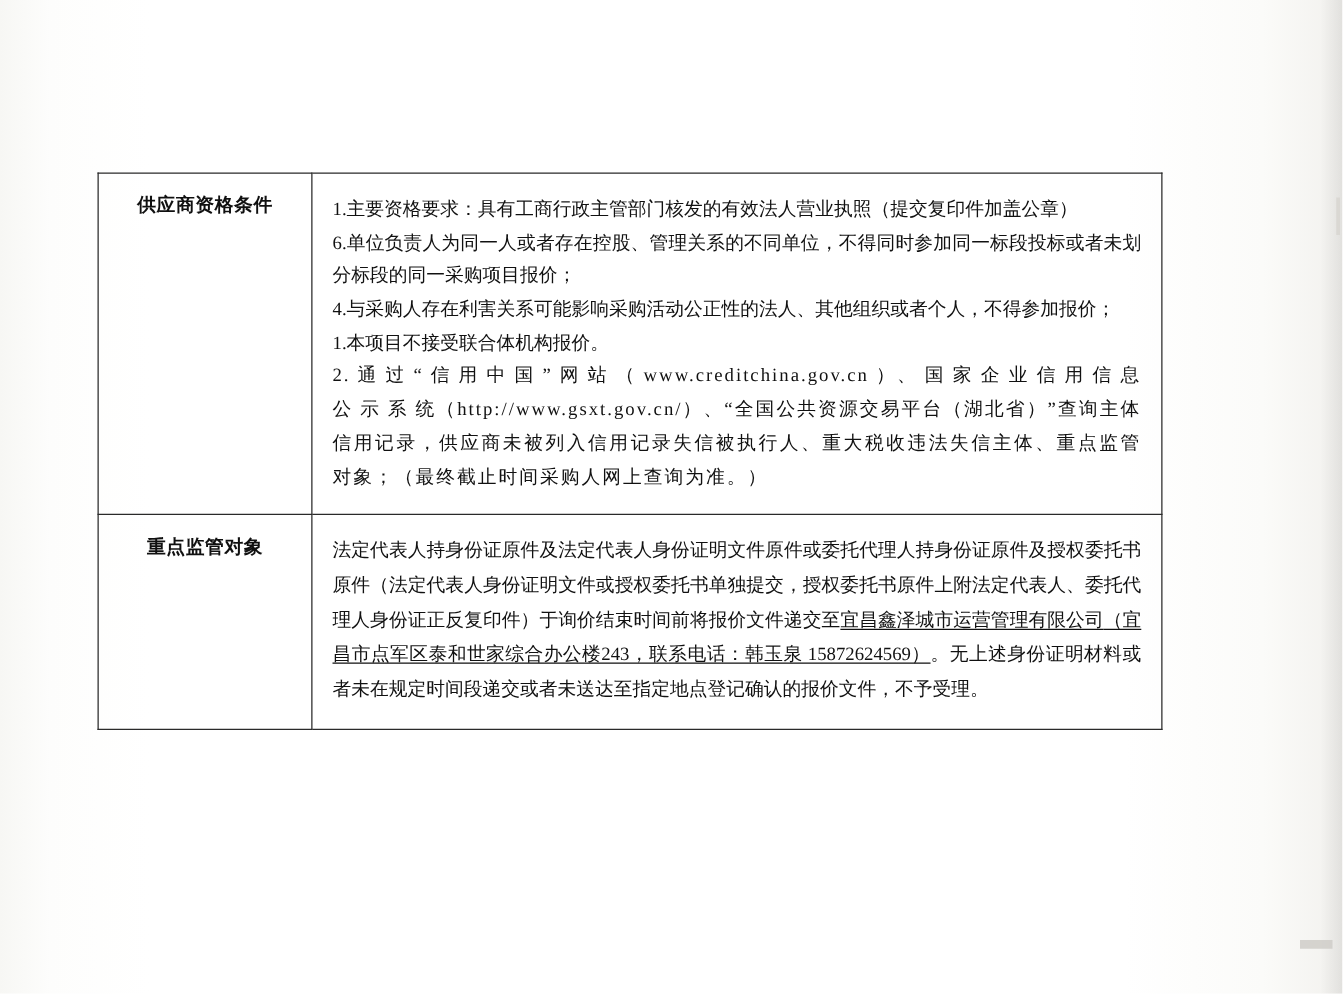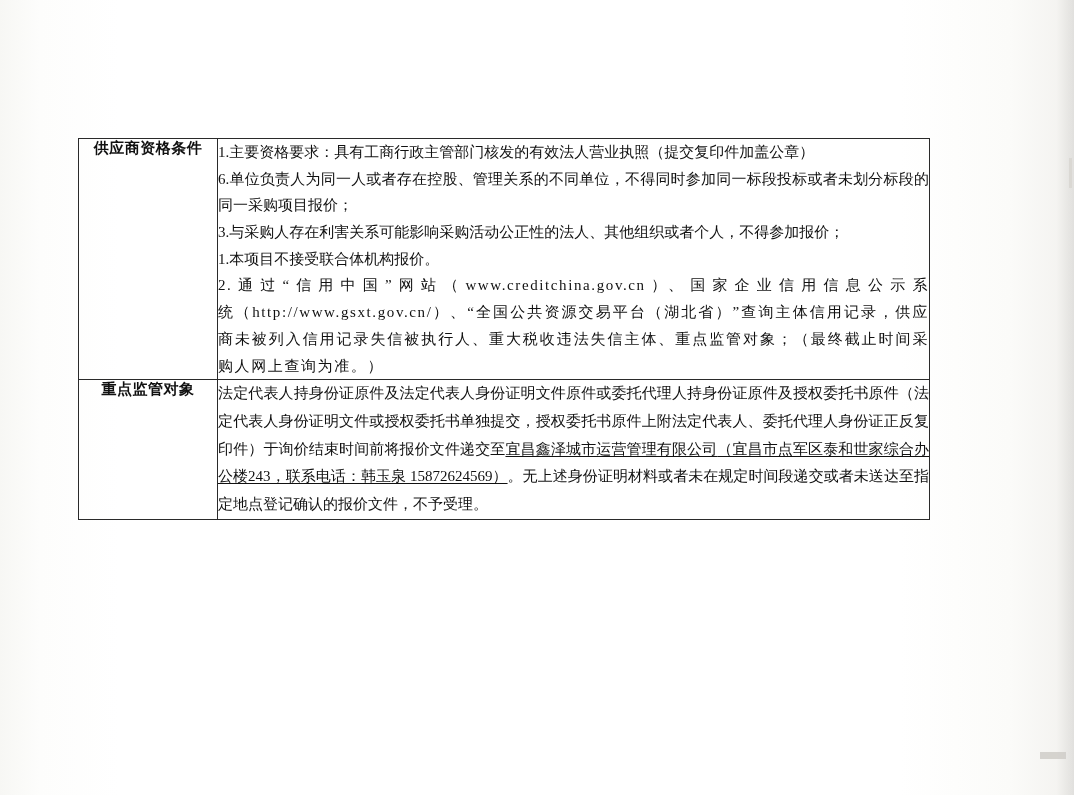--- a/index.html
+++ b/index.html
@@ -54,21 +54,21 @@
     left: 78px;
     top: 138px;
     width: 852px;
     border-collapse: collapse;
     table-layout: fixed;
     background: transparent;
   }
   .doc-table td {
     border: 1px solid #2a2a2a;
     vertical-align: top;
-    padding: 0;
+    padding: 16px;
   }
   .label-cell {
     width: 138px;
     text-align: center;
     vertical-align: middle;
     font-weight: bold;
     font-size: 15px;
     letter-spacing: 0.5px;
     color: #101010;
     padding: 6px 4px;
@@ -105,21 +105,21 @@
   <div class="corner-mark"></div>
   <div class="edge-mark"></div>
 
   <table class="doc-table">
     <tbody>
       <tr class="row-qual">
         <td class="label-cell">供应商资格条件</td>
         <td class="content-cell">
           <p>1.主要资格要求：具有工商行政主管部门核发的有效法人营业执照（提交复印件加盖公章）</p>
           <p>6.单位负责人为同一人或者存在控股、管理关系的不同单位，不得同时参加同一标段投标或者未划分标段的同一采购项目报价；</p>
-          <p>3.与采购人存在利害关系可能影响采购活动公正性的法人、其他组织或者个人，不得参加报价；</p>
+          <p>4.与采购人存在利害关系可能影响采购活动公正性的法人、其他组织或者个人，不得参加报价；</p>
           <p>1.本项目不接受联合体机构报价。</p>
           <p class="loose">2. 通 过 “ 信 用 中 国 ” 网 站 （ www.creditchina.gov.cn ）、 国 家 企 业 信 用 信 息 公 示 系 统（http://www.gsxt.gov.cn/）、“全国公共资源交易平台（湖北省）”查询主体信用记录，供应商未被列入信用记录失信被执行人、重大税收违法失信主体、重点监管对象；（最终截止时间采购人网上查询为准。）</p>
         </td>
       </tr>
       <tr class="row-deliver">
         <td class="label-cell">重点监管对象</td>
         <td class="content-cell">
           <p><span>法定代表人持身份证原件及法定代表人身份证明文件原件或委托代理人持身份证原件及授权委托书原件（法定代表人身份证明文件或授权委托书单独提交，授权委托书原件上附法定代表人、委托代理人身份证正反复印件）于询价结束时间前将报价文件递交至</span><span class="underline">宜昌鑫泽城市运营管理有限公司</span><span class="underline">（宜昌市点军区泰和世家综合办公楼243，联系电话：韩玉泉 15872624569）</span><span>。无上述身份证明材料或者未在规定时间段递交或者未送达至指定地点登记确认的报价文件，不予受理。</span></p>
         </td>
       </tr>

